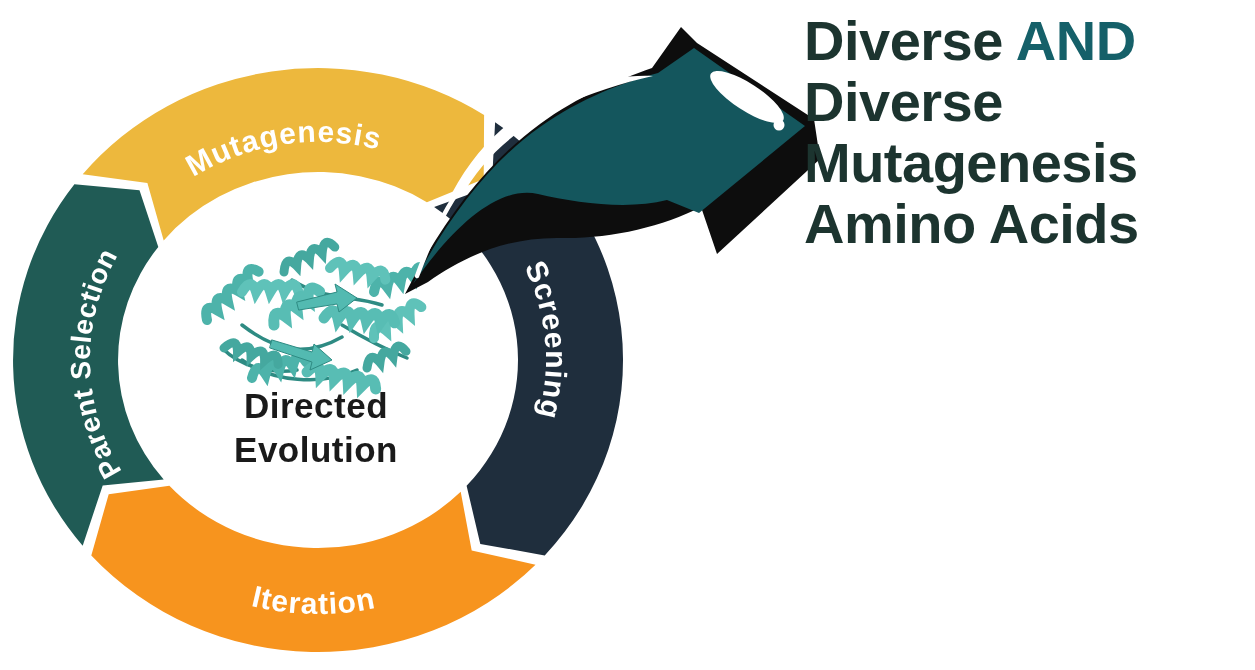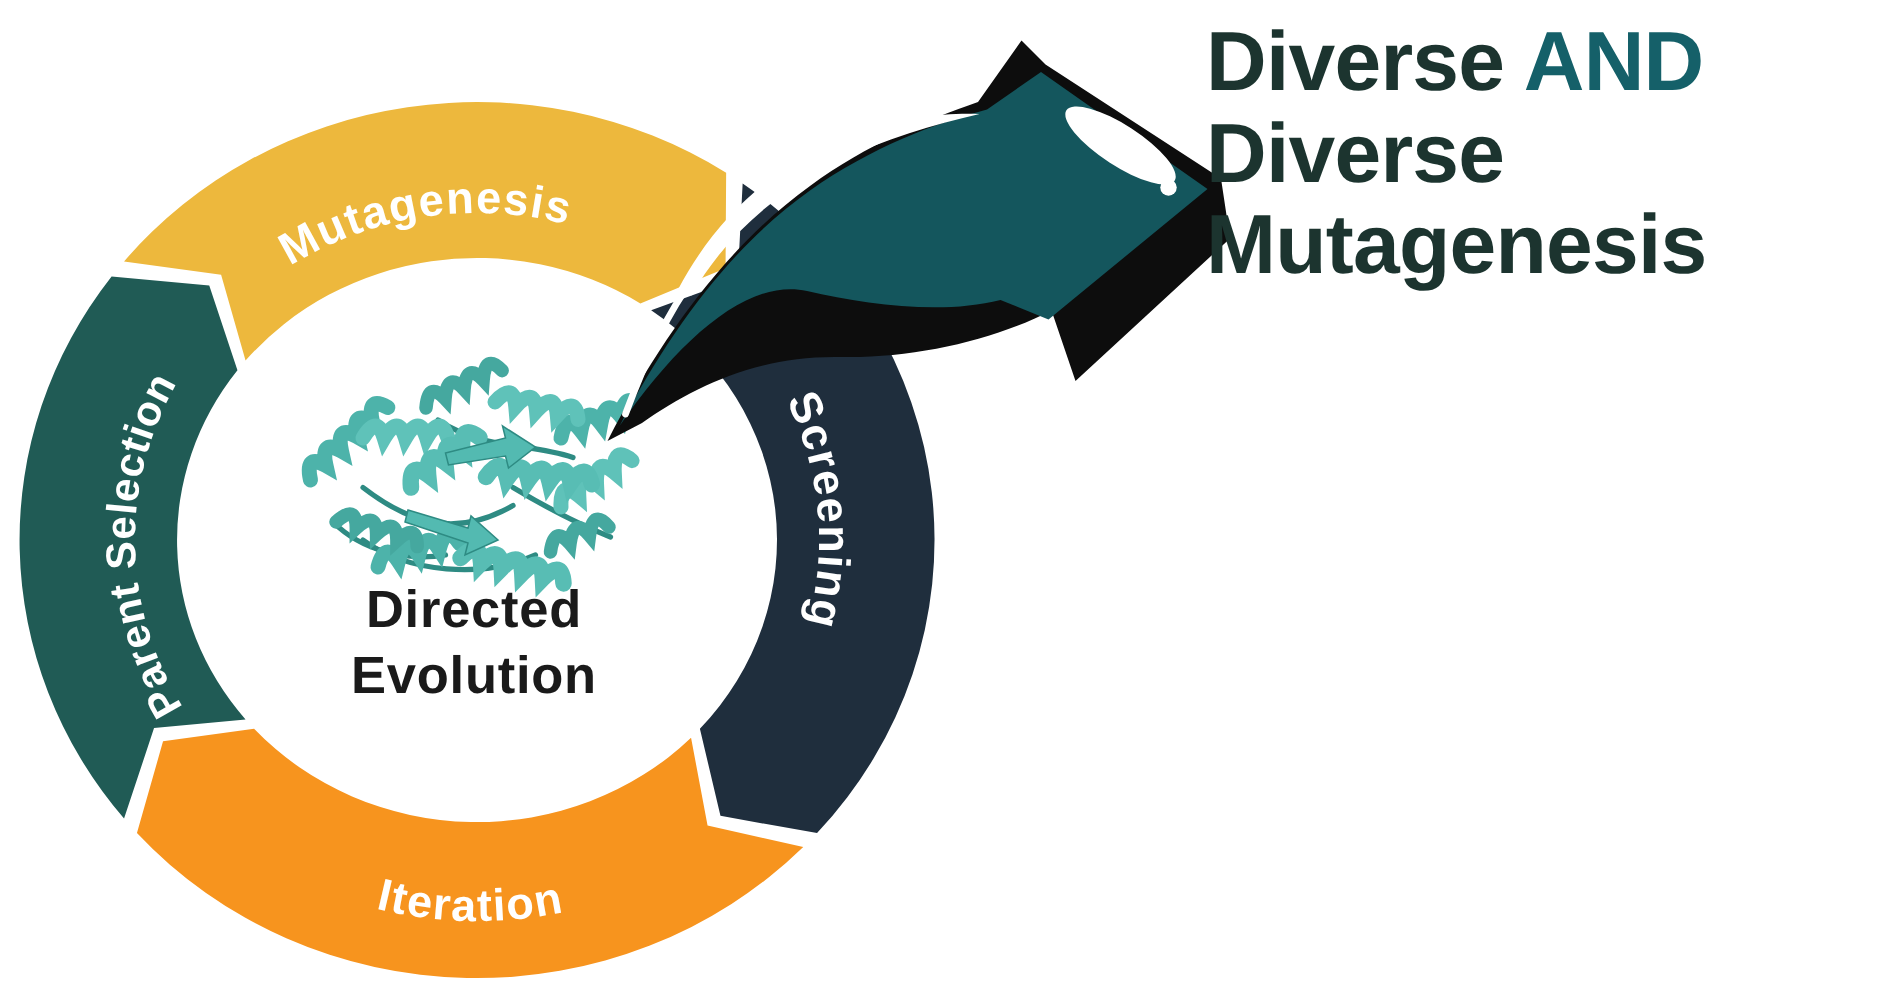--- a/index.html
+++ b/index.html
@@ -96,14 +96,15 @@
       <path fill="none" stroke="#ffffff" stroke-width="4.5" stroke-linecap="round" d="M417,276 C430,241 444,210 462,186"></path>
       <ellipse cx="747" cy="97" rx="43" ry="13.5" transform="rotate(33 747 97)" fill="#ffffff"></ellipse>
       <circle cx="779" cy="125" r="5.5" fill="#ffffff"></circle>
     </g>
   </svg>
 
   <div class="headline">
     <div class="hl-line"><span>Diverse</span> <span class="teal">AND</span></div>
     <div class="hl-line">Diverse</div>
     <div class="hl-line">Mutagenesis</div>
+    <div class="hl-line">Amino Acids</div>
   </div>
 </div>
 
 </body></html>

